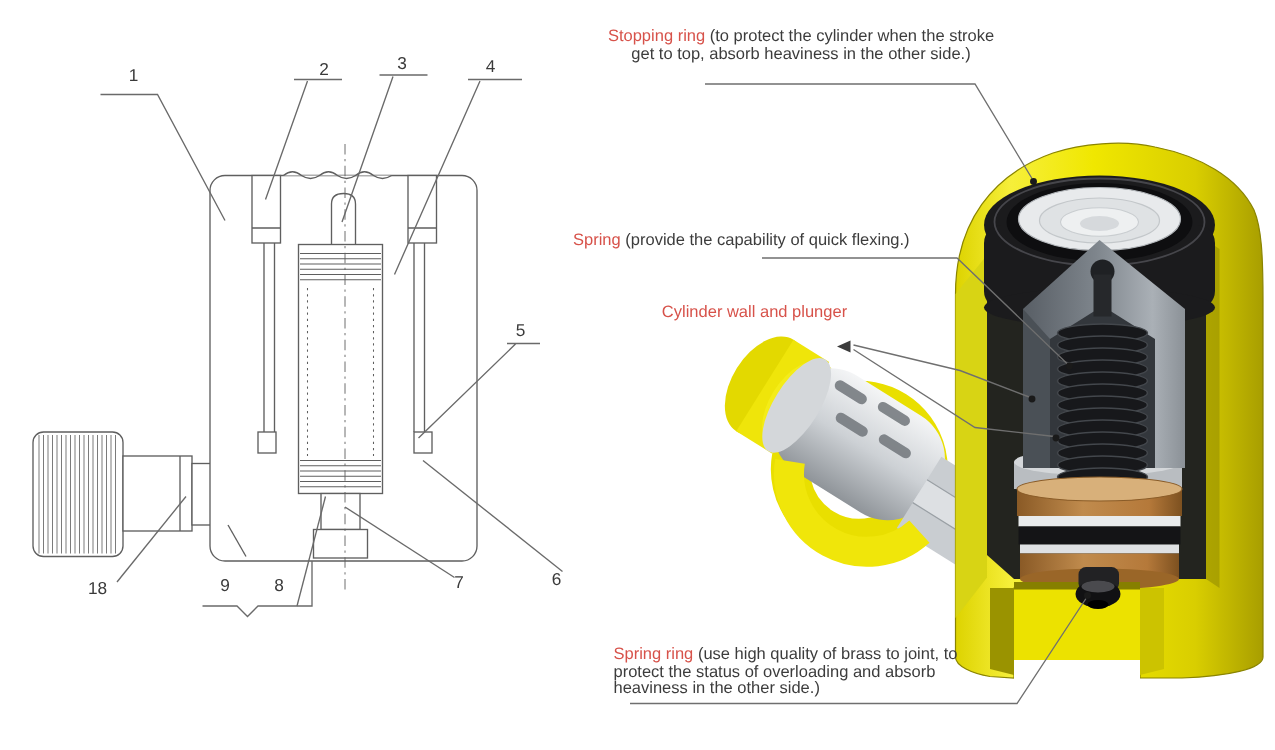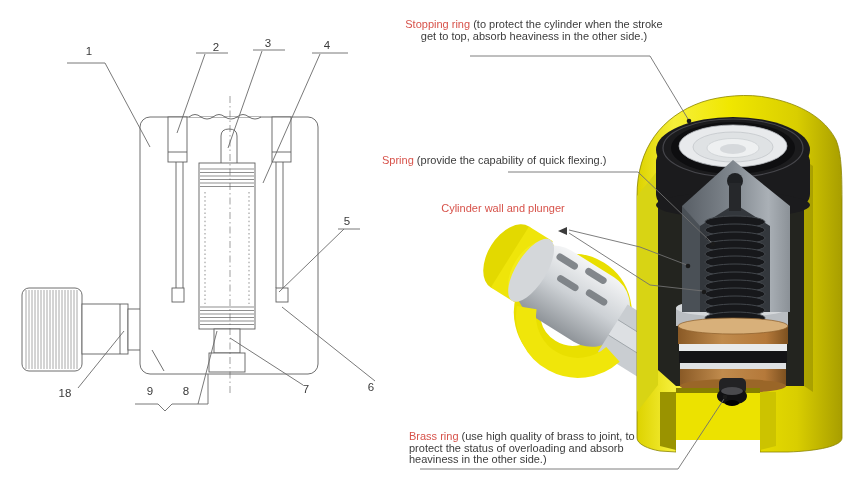--- a/index.html
+++ b/index.html
@@ -235,17 +235,17 @@
 <div id="anno-spring" class="anno">
   <span class="term">Spring</span>
   <span class="desc">(provide the capability of quick flexing.)</span>
 </div>
 
 <div id="anno-cylwall" class="anno">
   <span class="term" style="display:block">Cylinder wall and plunger</span>
 </div>
 
 <div id="anno-brass" class="anno">
-  <span class="term">Brass ring</span>
+  <span class="term">Spring ring</span>
   <span class="desc">(use high quality of brass to joint, to protect the status of overloading and absorb heaviness in the other side.)</span>
 </div>
 
 </div>
 
 </body></html>

